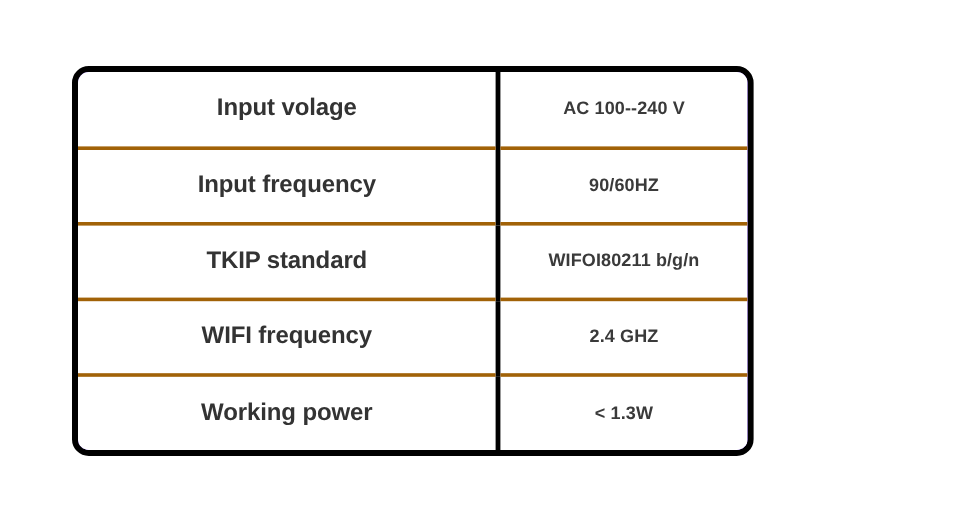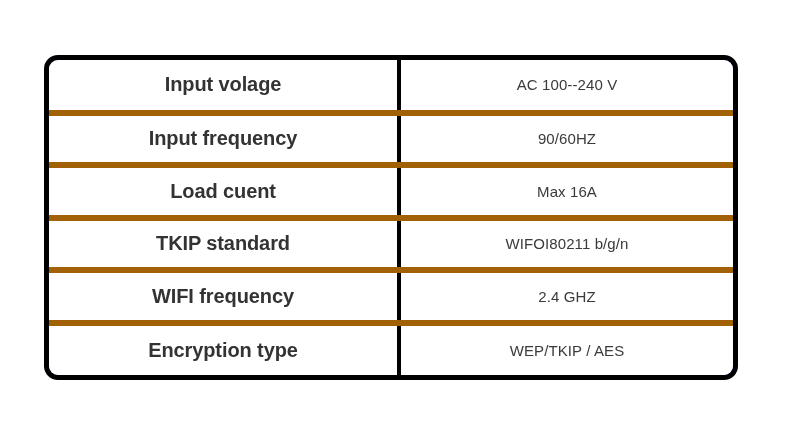--- a/index.html
+++ b/index.html
@@ -10,23 +10,23 @@
   body {
     width: 800px;
     height: 435px;
     font-family: "Liberation Sans", sans-serif;
     position: relative;
     overflow: hidden;
   }
 
   #spec-sheet {
     position: absolute;
-    left: 44px;
+    left: 60px;
     top: 55px;
-    width: 694px;
+    width: 568px;
     height: 325px;
     box-sizing: border-box;
     border: 5px solid #000000;
     border-radius: 14px;
     background: #8b5cf6;
     overflow: hidden;
   }
 
   .spec-table {
     width: 100%;
@@ -41,35 +41,35 @@
 
   .spec-table td {
     padding: 0 6px;
     text-align: center;
     vertical-align: middle;
     box-sizing: border-box;
     background: #ffffff;
   }
 
   .spec-table tr + tr td {
-    border-top: 6px solid #a16207;
+    border-top: 3px solid #a16207;
   }
 
   td.param-name {
     width: 350px;
     font-size: 20px;
     font-weight: bold;
     color: #333333;
     letter-spacing: -0.1px;
     border-right: 4px solid #000000;
   }
 
   td.param-value {
     font-size: 15px;
-    font-weight: normal;
+    font-weight: bold;
     color: #3a3a3a;
     letter-spacing: 0.1px;
   }
 </style>
 </head>
 <body>
 
 <div id="spec-sheet">
   <table class="spec-table">
     <tbody>
@@ -77,37 +77,33 @@
       <tr>
         <td class="param-name">Input volage</td>
         <td class="param-value">AC 100--240 V</td>
       </tr>
 
       <tr>
         <td class="param-name">Input frequency</td>
         <td class="param-value">90/60HZ</td>
       </tr>
 
-      <tr>
-        <td class="param-name">Load cuent</td>
-        <td class="param-value">Max 16A</td>
-      </tr>
 
       <tr>
         <td class="param-name">TKIP standard</td>
         <td class="param-value">WIFOI80211 b/g/n</td>
       </tr>
 
       <tr>
         <td class="param-name">WIFI frequency</td>
         <td class="param-value">2.4 GHZ</td>
       </tr>
 
+
       <tr>
-        <td class="param-name">Encryption type</td>
-        <td class="param-value">WEP/TKIP / AES</td>
+        <td class="param-name">Working power</td>
+        <td class="param-value">&lt; 1.3W</td>
       </tr>
-
 
 
     </tbody>
   </table>
 </div>
 
 </body></html>

